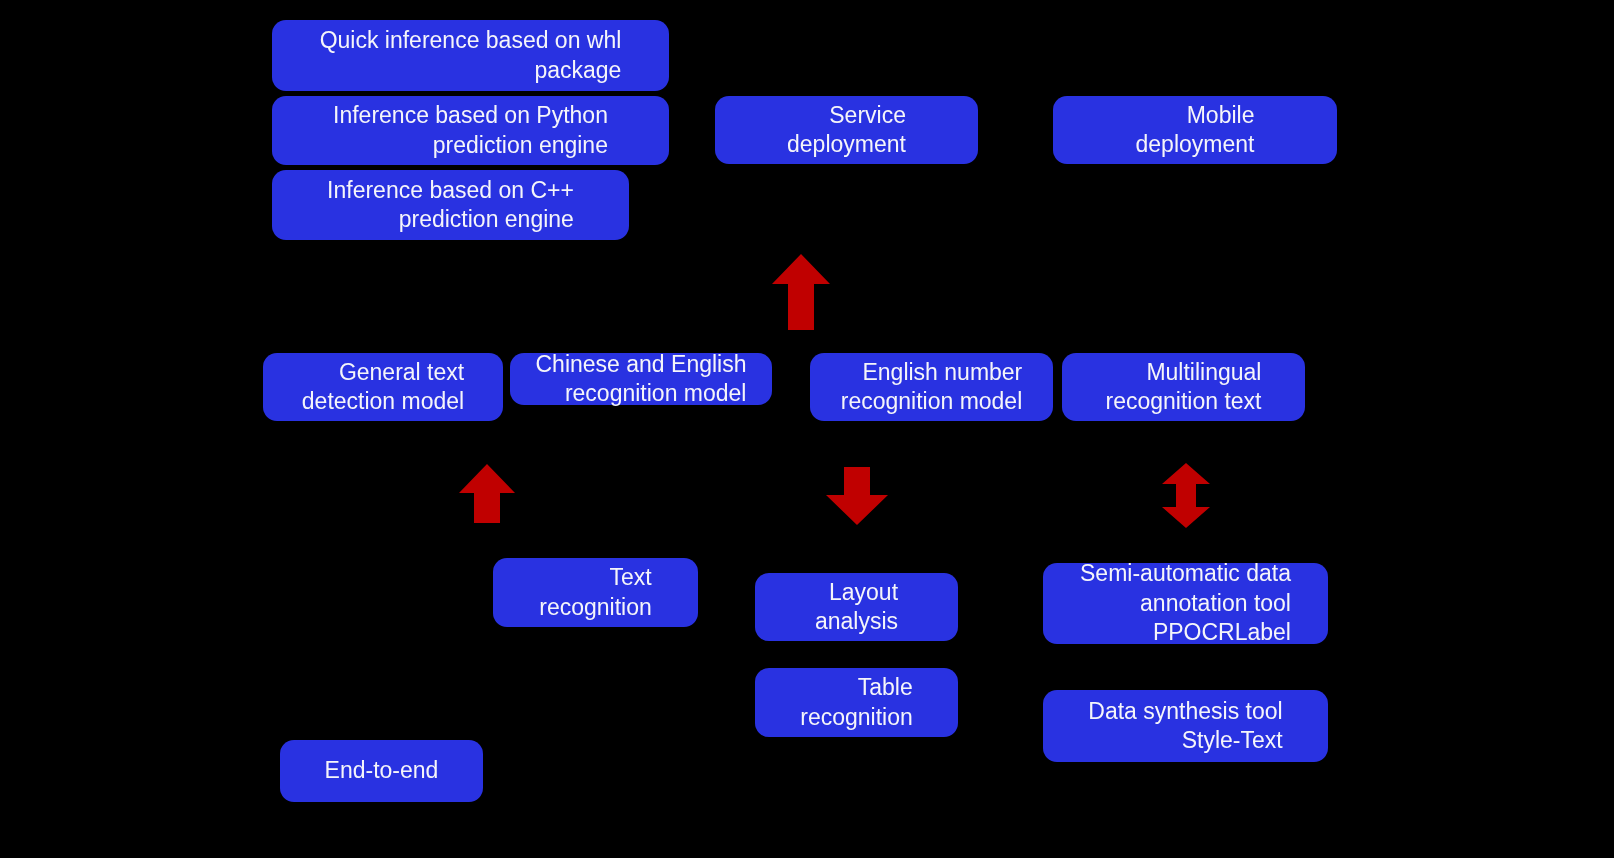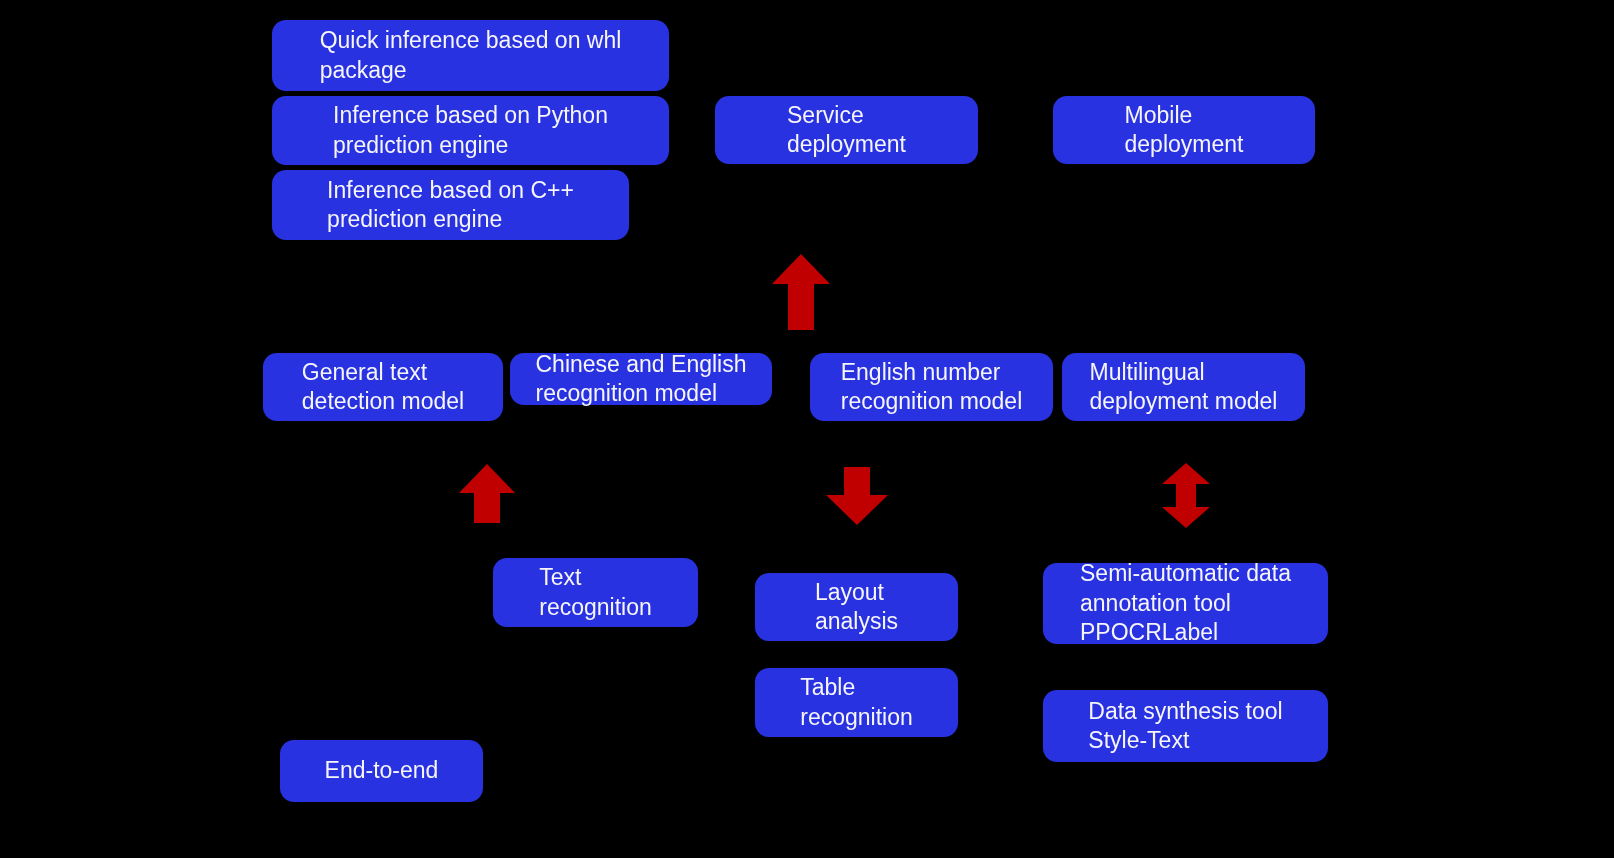--- a/index.html
+++ b/index.html
@@ -16,21 +16,21 @@
     font-family: "Liberation Sans", sans-serif;
   }
   .node {
     position: absolute;
     background: #2932E1;
     color: #F5F5FA;
     border-radius: 14px;
     display: flex;
     align-items: center;
     justify-content: center;
-    text-align: left;
+    text-align: right;
     white-space: pre-line;
     font-size: 23px;
     line-height: 1.28;
     padding: 4px 10px;
     box-sizing: border-box;
   }
   .arrow {
     position: absolute;
     display: block;
   }
@@ -42,35 +42,35 @@
 
   <div class="node" style="left:272px; top:20px;  width:397px; height:71px">Quick inference based on whl
 package</div>
   <div class="node" style="left:272px; top:96px;  width:397px; height:69px">Inference based on Python
 prediction engine</div>
   <div class="node" style="left:272px; top:170px; width:357px; height:70px">Inference based on C++
 prediction engine</div>
 
   <div class="node" style="left:715px;  top:96px; width:263px; height:68px">Service
 deployment</div>
-  <div class="node" style="left:1053px; top:96px; width:262px; height:68px">Mobile
+  <div class="node" style="left:1053px; top:96px; width:284px; height:68px">Mobile
 deployment</div>
 
   <svg class="arrow" style="left:772px; top:254px" width="58" height="76" viewBox="0 0 58 76">
     <polygon points="29,0 58,30 42,30 42,76 16,76 16,30 0,30" fill="#C00000"></polygon>
   </svg>
 
   <div class="node" style="left:263px;  top:353px; width:240px; height:68px">General text
 detection model</div>
   <div class="node" style="left:510px;  top:353px; width:262px; height:52px">Chinese and English
 recognition model</div>
   <div class="node" style="left:810px;  top:353px; width:243px; height:68px">English number
 recognition model</div>
   <div class="node" style="left:1062px; top:353px; width:243px; height:68px">Multilingual
-deployment model</div>
+recognition text</div>
 
   <svg class="arrow" style="left:459px; top:464px" width="56" height="59" viewBox="0 0 56 59">
     <polygon points="28,0 56,29 41,29 41,59 15,59 15,29 0,29" fill="#C00000"></polygon>
   </svg>
   <svg class="arrow" style="left:826px; top:467px" width="62" height="58" viewBox="0 0 62 58">
     <polygon points="18,0 44,0 44,28 62,28 31,58 0,28 18,28" fill="#C00000"></polygon>
   </svg>
   <svg class="arrow" style="left:1162px; top:463px" width="48" height="65" viewBox="0 0 48 65">
     <polygon points="24,0 48,21 34,21 34,44 48,44 24,65 0,44 14,44 14,21 0,21" fill="#C00000"></polygon>
   </svg>

